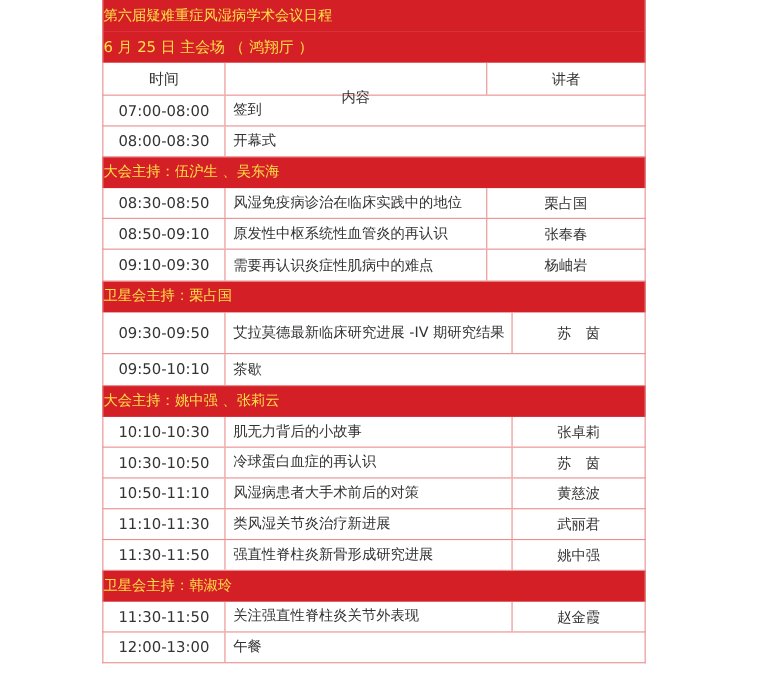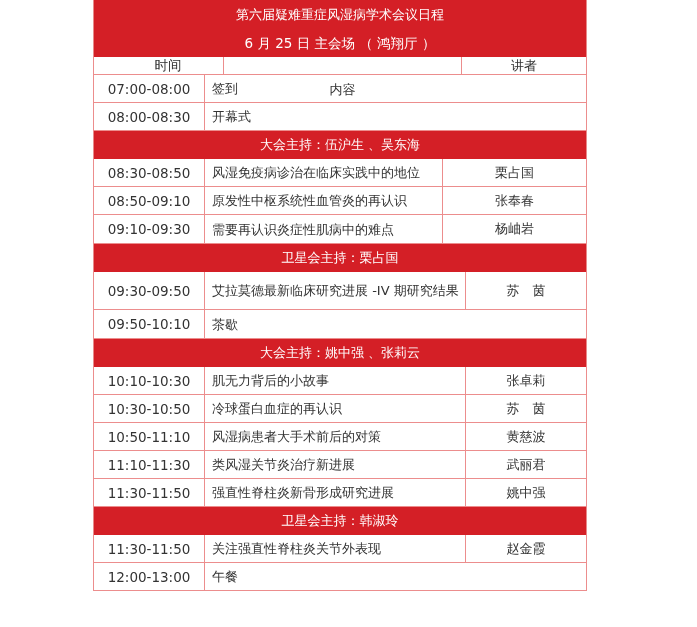--- a/index.html
+++ b/index.html
@@ -1,26 +1,26 @@
 <!DOCTYPE html>
 <html><head>
 <meta charset="utf-8">
 <style>
   html, body { margin: 0; padding: 0; background: #ffffff; }
   body { width: 697px; height: 627px; overflow: hidden; position: relative;
          font-family: "DejaVu Sans", "Liberation Sans", sans-serif; color: #333333; }
   .sched { position: absolute; left: 93px; top: 0; width: 494px; }
-  .banner { background: #d41f26; color: #ffffff; text-align: center; font-size: 13px;
+  .banner { background: #d41f26; color: #fde047; font-size: 13px;
             border-left: 1px solid #e88a8a; border-right: 1px solid #e88a8a; box-sizing: border-box; }
   .banner.title { height: 29px; line-height: 29px; }
   .banner.sub { height: 28px; line-height: 28px; font-size: 13.5px; }
   .banner.section { height: 28px; line-height: 28px; }
   .row { display: flex; box-sizing: border-box; border-left: 1px solid #ec8d8d; border-right: 1px solid #ec8d8d;
          border-bottom: 1px solid #ec8d8d; font-size: 13px; }
-  .row.head { height: 18px; border-top: 0; padding-left: 19px; }
+  .row.head { height: 30px; border-top: 0; }
   .row > div { box-sizing: border-box; display: flex; align-items: center; }
   .c-time { width: 111px; justify-content: center; border-right: 1px solid #ec8d8d; font-size: 13.5px; }
   .c-topic { padding-left: 7px; line-height: 17px; }
   .c-speaker { justify-content: center; border-left: 1px solid #ec8d8d; }
   .row.head .c-topic { justify-content: center; padding-left: 0; margin-top: 32px; }
   .w1 .c-topic { width: 237px; }
   .w1 .c-speaker { flex: 1; }
   .w2 .c-topic { width: 260px; }
   .w2 .c-speaker { flex: 1; }
   .span .c-topic { flex: 1; }

